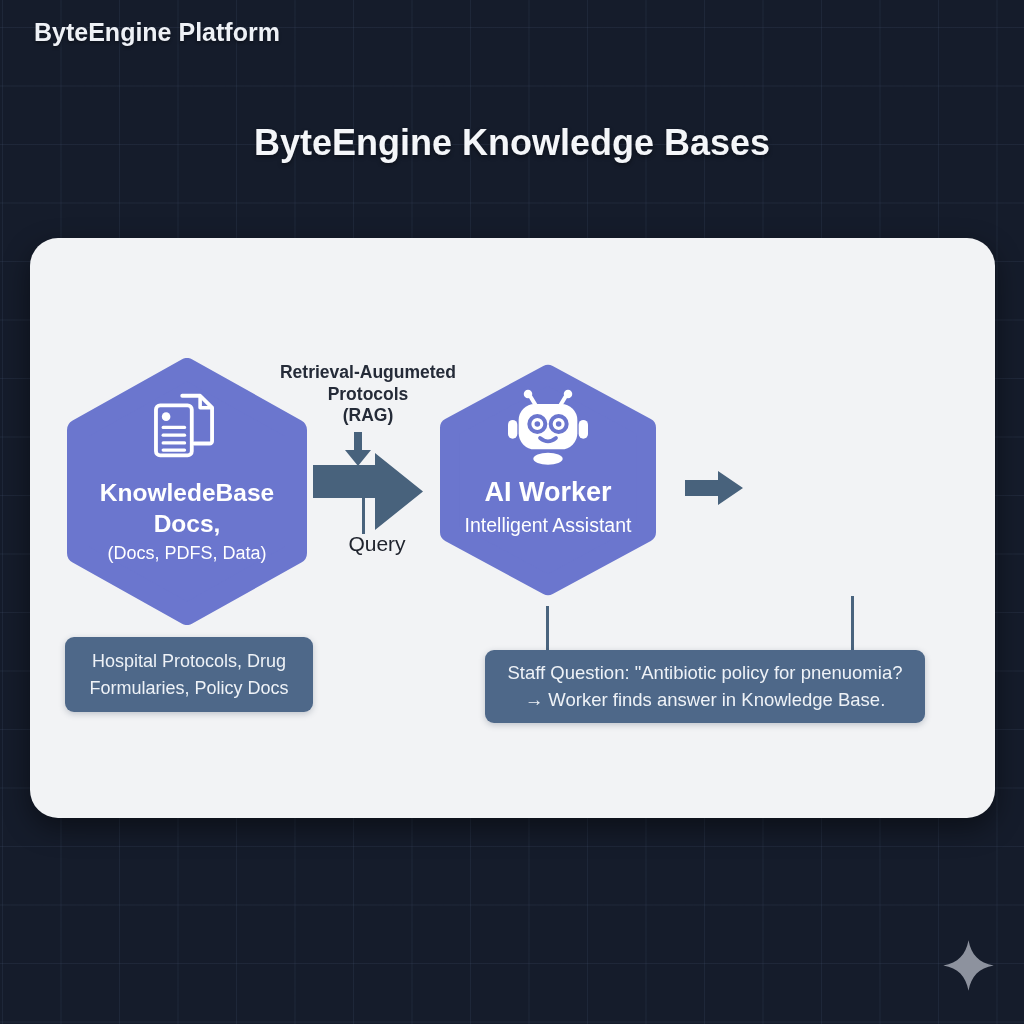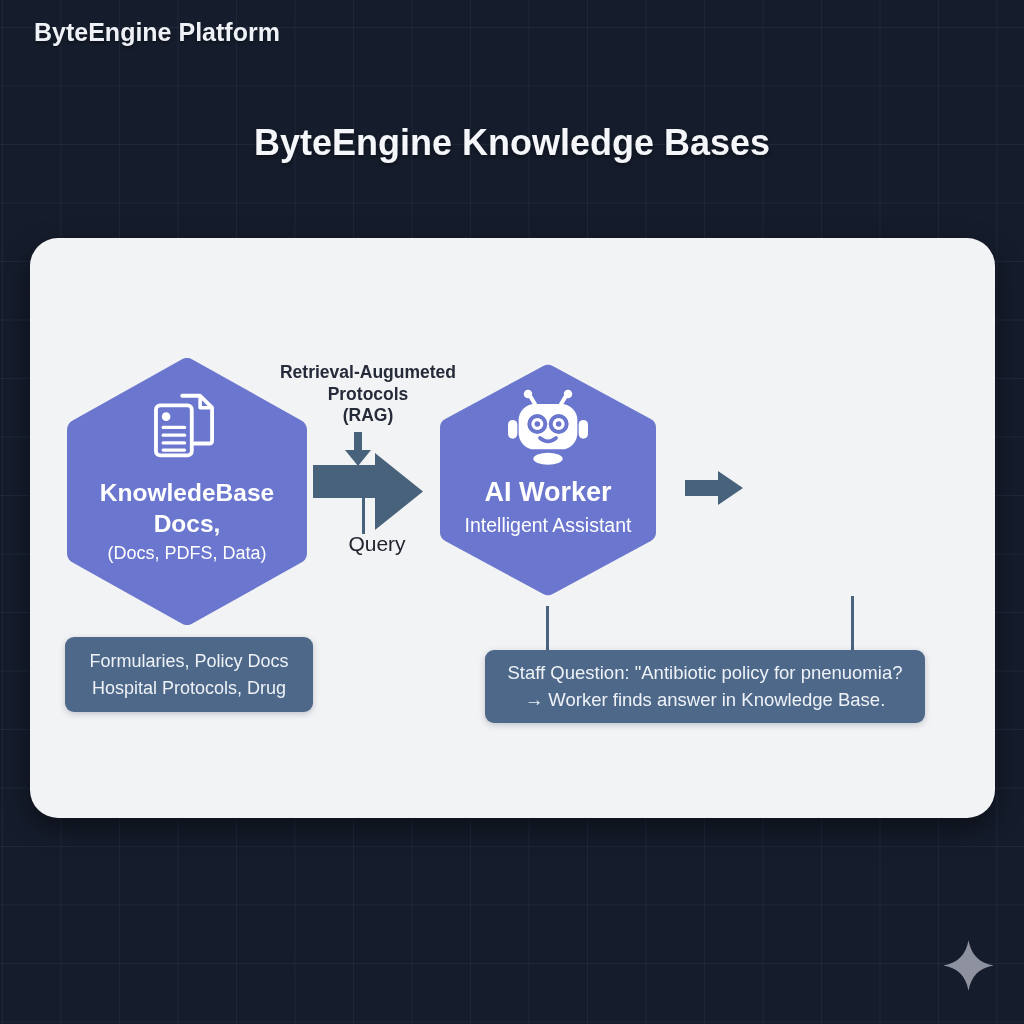--- a/index.html
+++ b/index.html
@@ -150,22 +150,22 @@
 
   <svg class="arrow arrow2" width="58" height="34" viewBox="0 0 58 34">
     <polygon points="0,9 33,9 33,0 58,17 33,34 33,25 0,25" fill="#48627c"></polygon>
   </svg>
 
 
   <div class="conn conn1"></div>
   <div class="conn conn2"></div>
 
   <div class="note-box note1">
+    <div>Hospital Protocols, Drug</div>
     <div>Formularies, Policy Docs</div>
-    <div>Hospital Protocols, Drug</div>
   </div>
   <div class="note-box note2">
     <div>Staff Question: "Antibiotic policy for pnenuomia?</div>
     <div>→ Worker finds answer in Knowledge Base.</div>
   </div>
 
 </div>
 
 <svg class="sparkle" width="55" height="55" viewBox="0 0 48 48">
   <path d="M24 2 C26.5 15 33 21.5 46 24 C33 26.5 26.5 33 24 46 C21.5 33 15 26.5 2 24 C15 21.5 21.5 15 24 2 Z" fill="#8d929e"></path>

